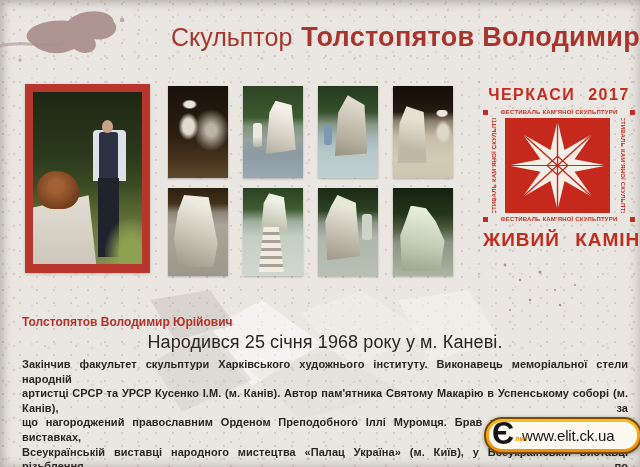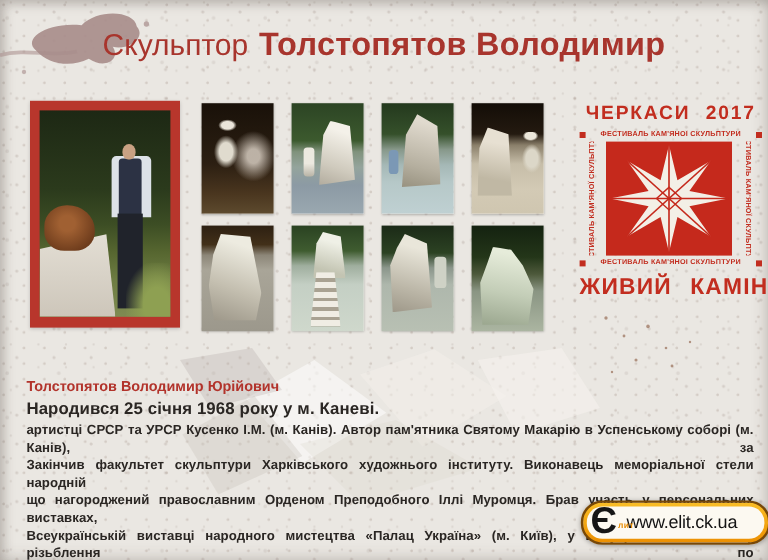--- a/index.html
+++ b/index.html
@@ -11,21 +11,21 @@
       radial-gradient(circle at 3px 4px, rgba(158,138,126,.30) .7px, transparent 1.5px),
       radial-gradient(circle at 9px 2px, rgba(150,135,125,.18) .6px, transparent 1.3px),
       radial-gradient(circle at 14px 10px, rgba(138,118,108,.22) .8px, transparent 1.7px),
       radial-gradient(circle at 6px 15px, rgba(120,100,92,.12) 1px, transparent 2px);
     background-size:17px 13px, 23px 19px, 31px 24px, 43px 37px;
     box-shadow:inset 3px 3px 10px rgba(70,58,50,.28), inset -3px -3px 12px rgba(70,58,50,.14);
   }
   svg.decor{position:absolute;left:0;top:0;pointer-events:none;}
 
   
-  .title{position:absolute;top:22px;left:0;right:0;text-align:center;color:#a8352d;white-space:nowrap;}
+  .title{position:absolute;top:22px;left:0;right:0;text-align:right;color:#a8352d;white-space:nowrap;}
   .title .prefix{font-weight:400;font-size:25px;margin-right:9px;}
   .title .tname{font-weight:700;font-size:27px;letter-spacing:.3px;}
 
   
   .portrait-frame{position:absolute;left:25px;top:84px;width:125px;height:189px;background:#b8362c;box-shadow:0 1px 3px rgba(0,0,0,.18);}
   .portrait{position:absolute;left:8px;top:8px;width:109px;height:172px;overflow:hidden;
     background:linear-gradient(180deg,#1d2814 0%,#2b3a1c 38%,#3c4d24 55%,#55652f 68%,#6d7c42 82%,#7f8b52 100%);}
   .pt-table{position:absolute;left:0;bottom:0;width:58%;height:40%;
     background:linear-gradient(180deg,#e3ded4,#cdc6ba);clip-path:polygon(0 18%,88% 0,100% 100%,0 100%);}
   .pt-sculpt{position:absolute;left:4%;bottom:32%;width:38%;height:22%;
@@ -84,21 +84,21 @@
   .fvert{display:flex;align-items:center;justify-content:center;font-size:6px;font-weight:700;white-space:nowrap;overflow:hidden;}
   .fvert-l{width:22px;} .fvert-r{width:25px;}
   .fvert-l span{writing-mode:vertical-rl;transform:rotate(180deg);letter-spacing:.2px;}
   .fvert-r span{writing-mode:vertical-rl;letter-spacing:.2px;}
   .fsquare{width:105px;height:95px;background:#c5291c;position:relative;flex:none;}
   .fslogan{margin-top:6px;text-align:center;font-size:19px;font-weight:700;letter-spacing:1px;word-spacing:9px;white-space:nowrap;}
 
   
   .bio{position:absolute;left:22px;top:315px;width:606px;color:#2a2623;}
   .bio-name{color:#b2332b;font-size:12px;font-weight:700;margin-bottom:3px;}
-  .bio-birth{font-size:14px;font-weight:700;margin-bottom:4px;letter-spacing:.1px;}
+  .bio-birth{font-size:18px;font-weight:400;margin-bottom:4px;letter-spacing:.1px;text-align:center;}
   .bl{font-size:11px;font-weight:700;line-height:14.6px;letter-spacing:.05px;}
   .bl.jl{text-align:justify;text-align-last:justify;}
 
   
   .wm{position:absolute;left:484px;top:417px;width:154px;height:33px;border-radius:18px;
     background:linear-gradient(180deg,#f9bd26,#ec9002);border:2px solid #774808;box-shadow:0 1px 4px rgba(0,0,0,.35);}
   .wm-inner{position:absolute;left:3px;top:3px;right:3px;bottom:3px;background:#fcf9f1;border-radius:13px;
     display:flex;align-items:center;overflow:hidden;}
   .wm-letter{font-size:31px;font-weight:700;color:#161616;line-height:26px;margin-left:3px;margin-top:-3px;}
   .wm-small{position:absolute;left:26px;top:13px;color:#e78b00;font-size:7px;font-weight:700;letter-spacing:.4px;}
@@ -200,22 +200,22 @@
         <span class="fband-text">ФЕСТИВАЛЬ КАМ'ЯНОЇ СКУЛЬПТУРИ</span>
         <span class="fsq"></span>
       </div>
     </div>
     <div class="fslogan">ЖИВИЙ КАМІНЬ</div>
   </div>
 
   <div class="bio">
     <div class="bio-name">Толстопятов Володимир Юрійович</div>
     <div class="bio-birth">Народився 25 січня 1968 року у м. Каневі.</div>
+    <div class="bl jl">Закінчив факультет скульптури Харківського художнього інституту. Виконавець меморіальної стели народній</div>
     <div class="bl jl">артистці СРСР та УРСР Кусенко І.М. (м. Канів). Автор пам'ятника Святому Макарію в Успенському соборі (м. Канів), за</div>
-    <div class="bl jl">Закінчив факультет скульптури Харківського художнього інституту. Виконавець меморіальної стели народній</div>
     <div class="bl jl">що нагороджений православним Орденом Преподобного Іллі Муромця. Брав участь у персональних виставках, у</div>
     <div class="bl jl">Всеукраїнській виставці народного мистецтва «Палац Україна» (м. Київ), у Всеукраїнській виставці різьблення по</div>
     <div class="bl jl">дереву «Український дім» (м. Київ), виставці професійних художників «Дім художників» (м. Київ), у Всеукраїнській</div>
 
   </div>
 
   <div class="wm">
     <div class="wm-inner">
       <span class="wm-letter">Є</span>
       <span class="wm-small">лит</span>

